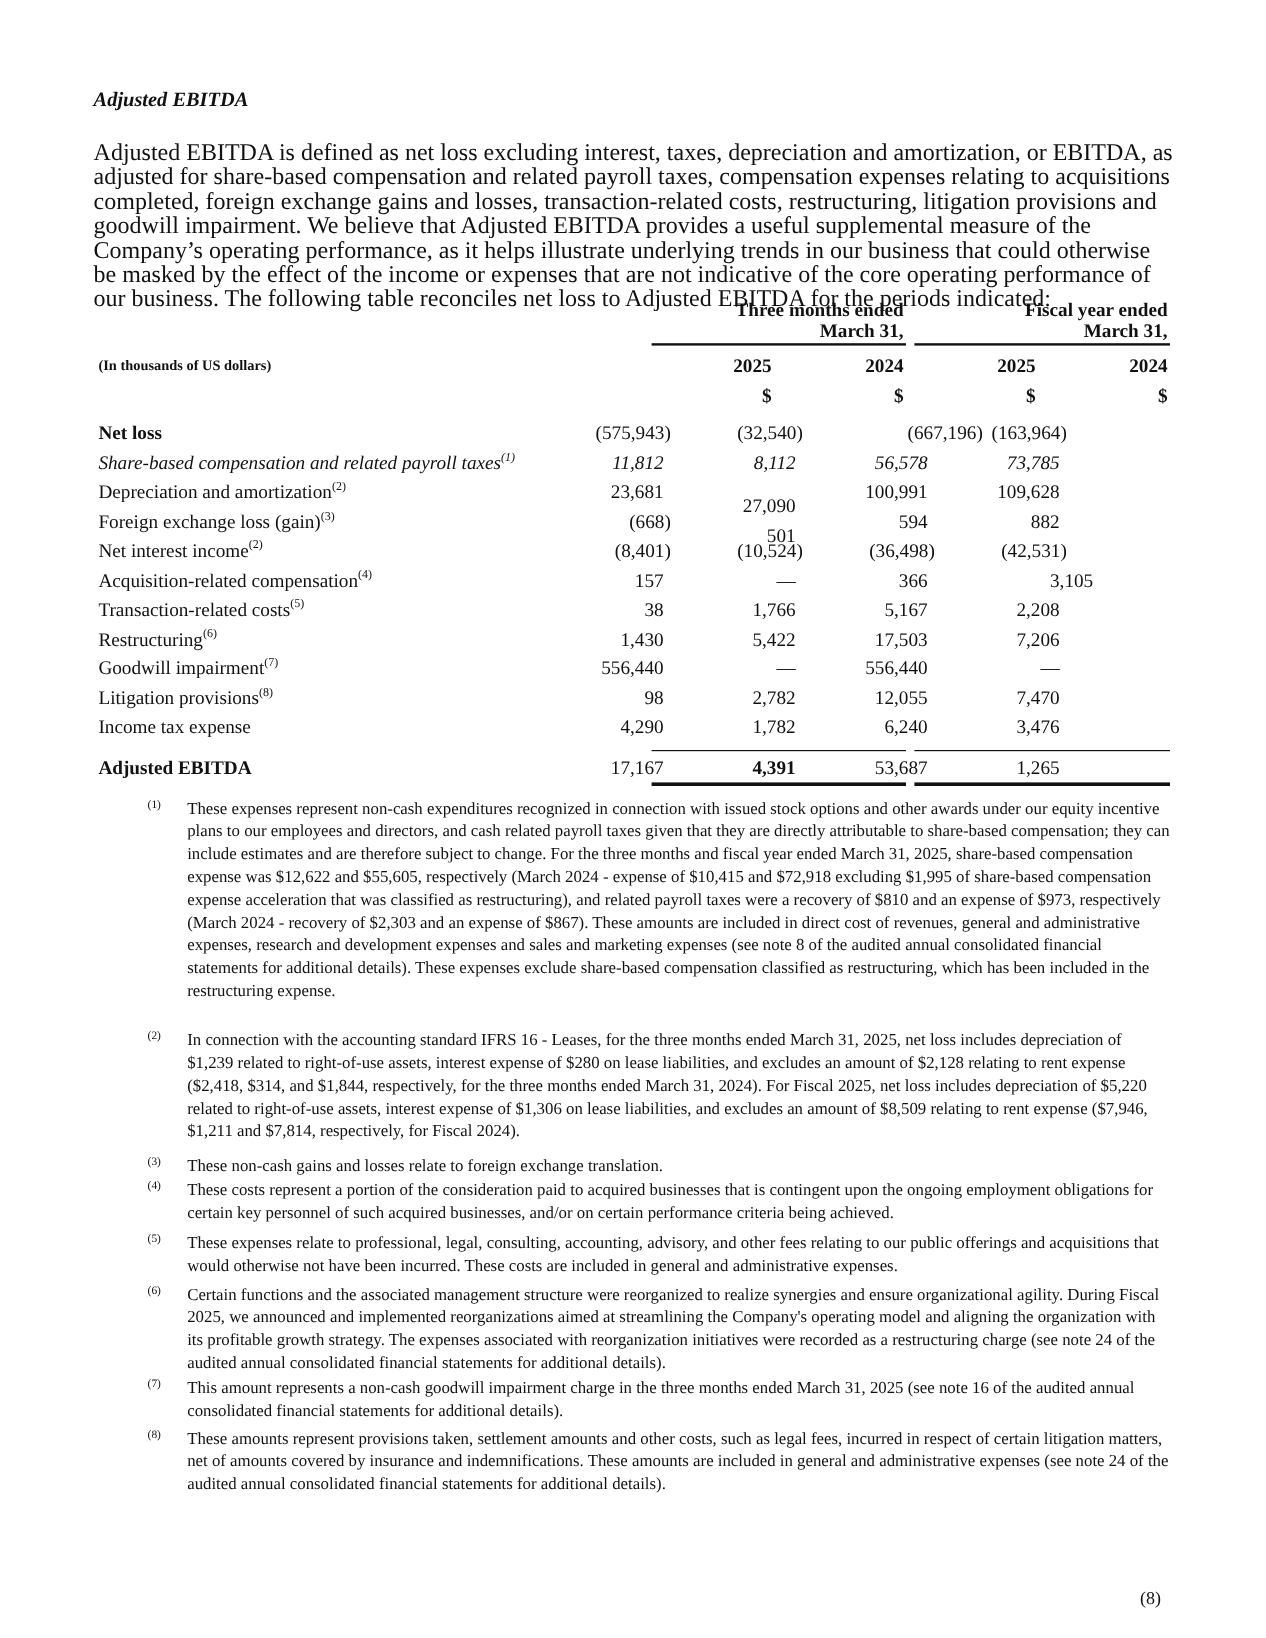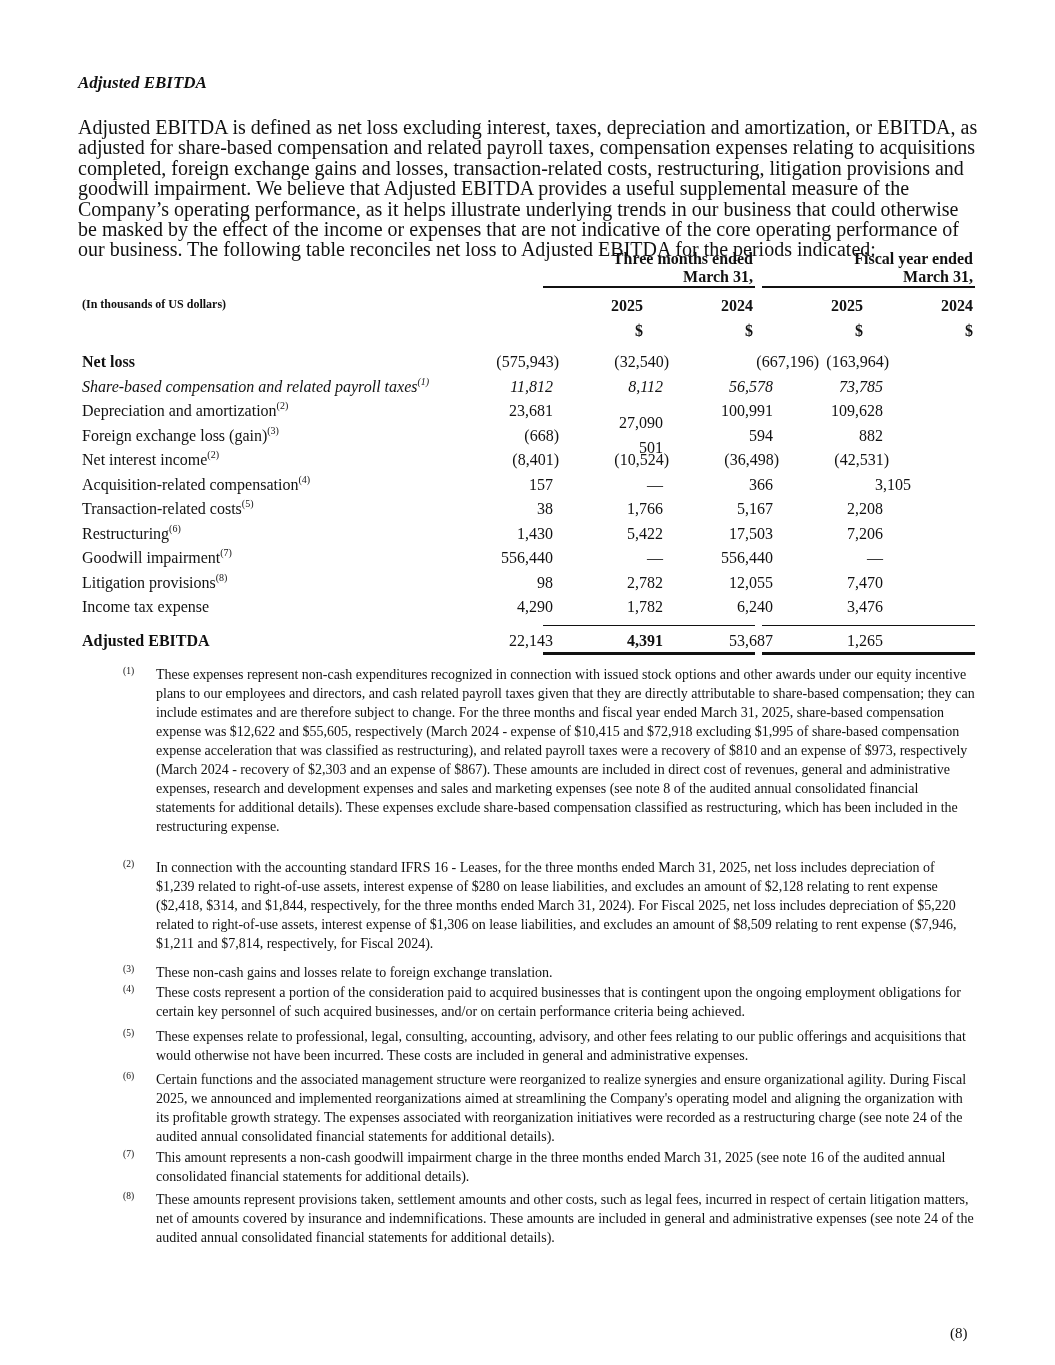--- a/index.html
+++ b/index.html
@@ -142,21 +142,21 @@
         </div>
         <div class="row" style="top: 348px;">
           <span class="lbl"><span>Income tax expense</span></span>
           <span class="v" style="left: 365px;">4,290</span>
           <span class="v" style="left: 475px;">1,782</span>
           <span class="v" style="left: 585px;">6,240</span>
           <span class="v" style="left: 695px;">3,476</span>
         </div>
         <div class="row bold" style="top: 382px;">
           <span class="lbl"><span>Adjusted EBITDA</span></span>
-          <span class="v" style="left: 365px;">22,143</span>
+          <span class="v" style="left: 365px;">17,167</span>
           <span class="v" style="left: 475px; font-weight: bold;">4,391</span>
           <span class="v" style="left: 585px;">53,687</span>
           <span class="v" style="left: 695px;">1,265</span>
         </div>
       </div>
 
     <div class="rule-thin" style="left:465px; width:212px; top:375px;"></div>
     <div class="rule-thin" style="left:684px; width:213px; top:375px;"></div>
     <div class="rule-thick" style="left:465px; width:212px; top:402px;"></div>
     <div class="rule-thick" style="left:684px; width:213px; top:402px;"></div>

